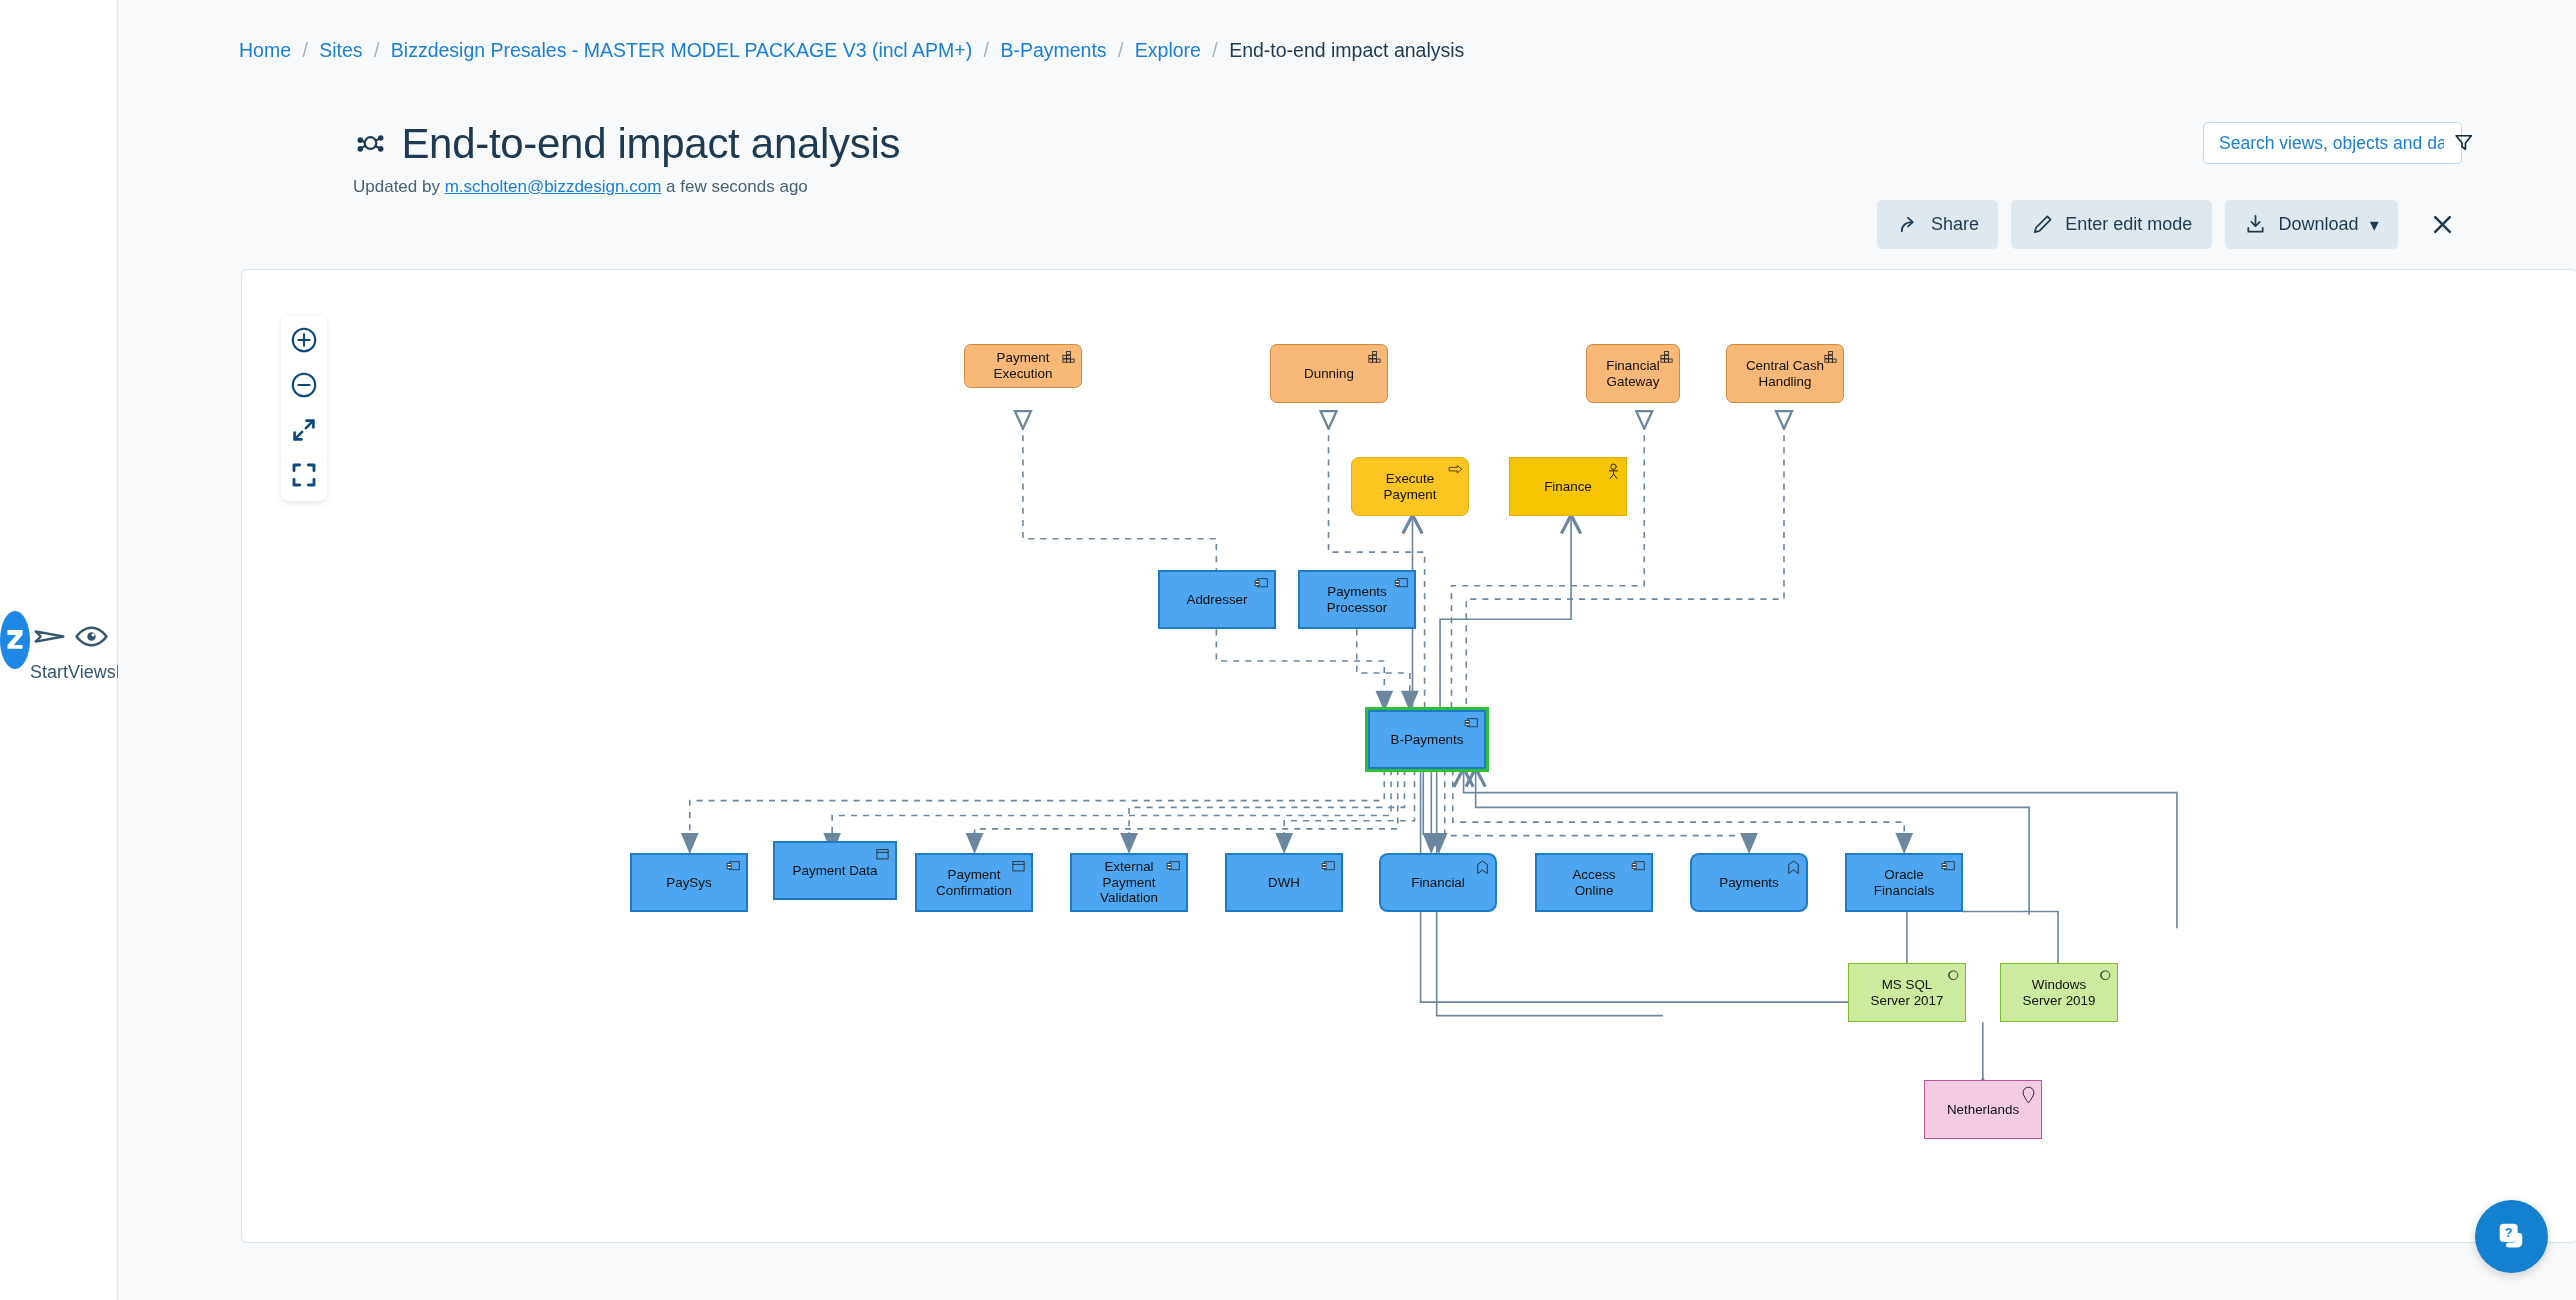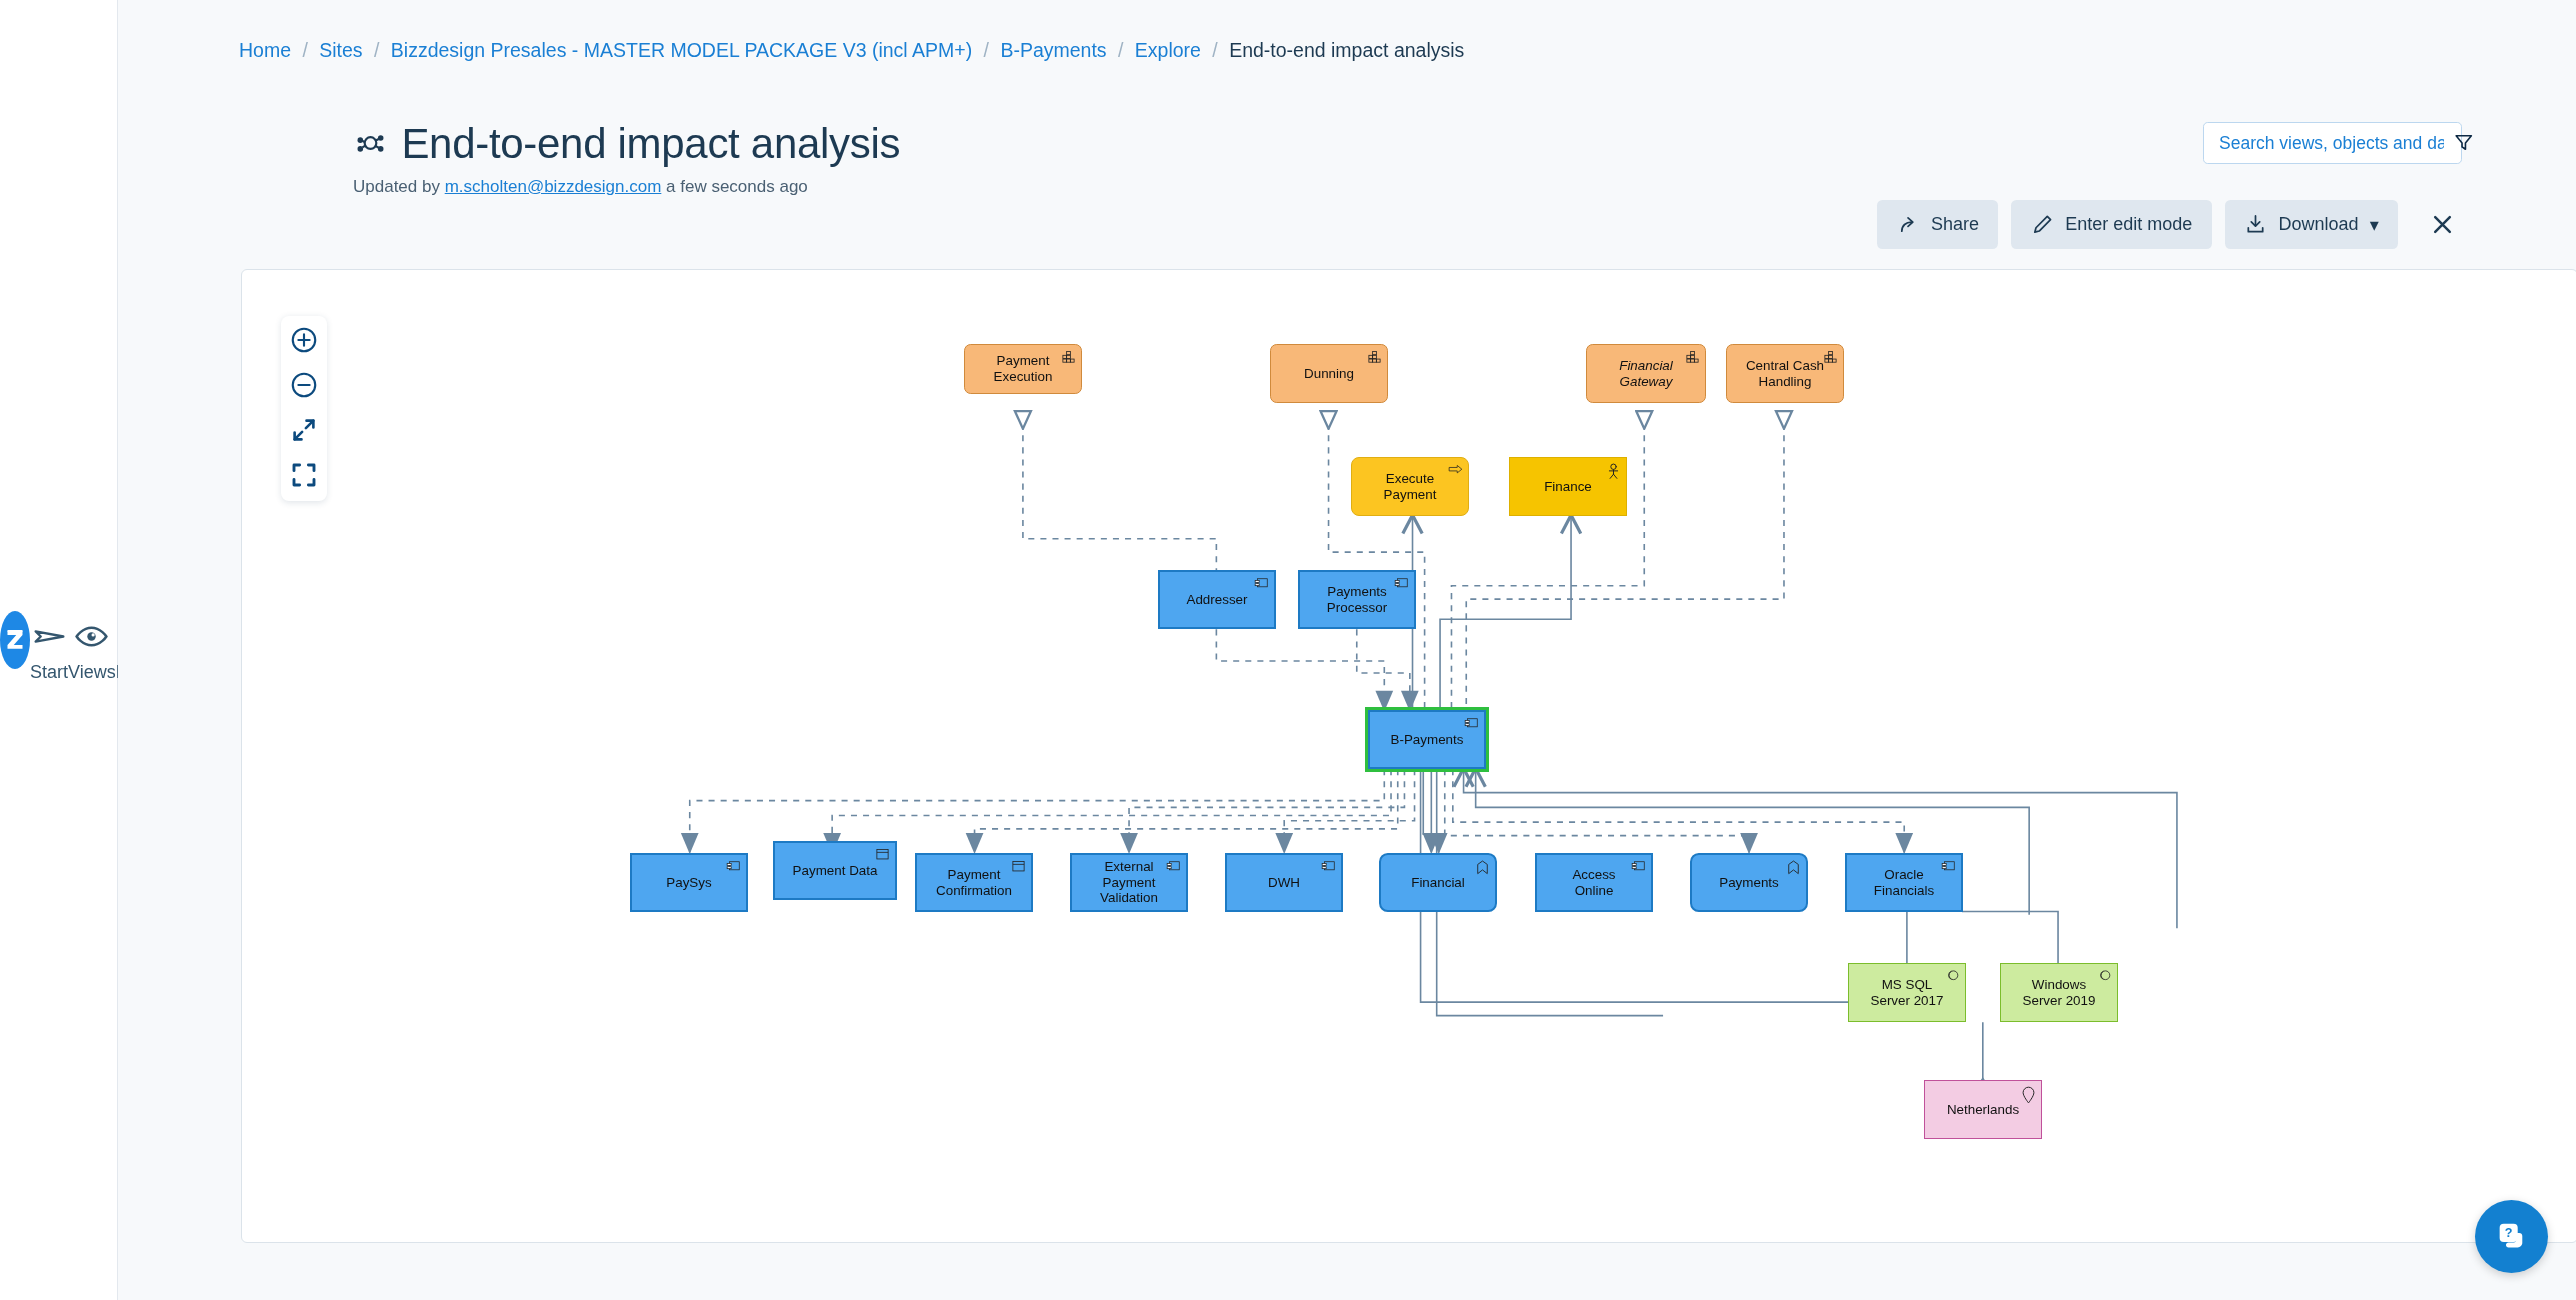--- a/index.html
+++ b/index.html
@@ -333,21 +333,21 @@
 
             <path d="M1754,743 L1754,1090 L2470,1090" marker-start="url(#ballEnd)"></path>
             <path d="M1778,743 L1778,1110 L2115,1110" marker-start="url(#ballEnd)"></path>
 
             <path d="M2478,1032 L2478,955"></path>
             <path d="M2703,1032 L2703,955 L2560,955"></path>
 
             <path d="M2591,1205 L2591,1120" marker-start="url(#diamond)"></path>
           </g>
         </svg>
-      <div class="node n-cap" style="left: 722px; top: 74px; width: 118px; height: 50px;">
+      <div class="node n-cap" style="left: 722px; top: 74px; width: 118px; height: 44px;">
             <span class="nicon"><svg viewBox="0 0 24 22" fill="none" stroke="#222" stroke-width="1.3">
                 <rect x="9" y="2.5" width="6" height="5"></rect>
                 <rect x="9" y="8.5" width="6" height="5"></rect>
                 <rect x="3" y="8.5" width="6" height="5"></rect>
                 <rect x="9" y="14.5" width="6" height="5"></rect>
                 <rect x="3" y="14.5" width="6" height="5"></rect>
                 <rect x="15" y="14.5" width="6" height="5"></rect>
               </svg></span>
             <span>Payment Execution</span>
           </div>
@@ -355,21 +355,21 @@
             <span class="nicon"><svg viewBox="0 0 24 22" fill="none" stroke="#222" stroke-width="1.3">
                 <rect x="9" y="2.5" width="6" height="5"></rect>
                 <rect x="9" y="8.5" width="6" height="5"></rect>
                 <rect x="3" y="8.5" width="6" height="5"></rect>
                 <rect x="9" y="14.5" width="6" height="5"></rect>
                 <rect x="3" y="14.5" width="6" height="5"></rect>
                 <rect x="15" y="14.5" width="6" height="5"></rect>
               </svg></span>
             <span>Dunning</span>
           </div>
-          <div class="node n-cap" style="left: 1344px; top: 74px; width: 120px; height: 59px; font-style: italic;">
+          <div class="node n-cap" style="left: 1344px; top: 74px; width: 94px; height: 59px;">
             <span class="nicon"><svg viewBox="0 0 24 22" fill="none" stroke="#222" stroke-width="1.3">
                 <rect x="9" y="2.5" width="6" height="5"></rect>
                 <rect x="9" y="8.5" width="6" height="5"></rect>
                 <rect x="3" y="8.5" width="6" height="5"></rect>
                 <rect x="9" y="14.5" width="6" height="5"></rect>
                 <rect x="3" y="14.5" width="6" height="5"></rect>
                 <rect x="15" y="14.5" width="6" height="5"></rect>
               </svg></span>
             <span>Financial Gateway</span>
           </div>

